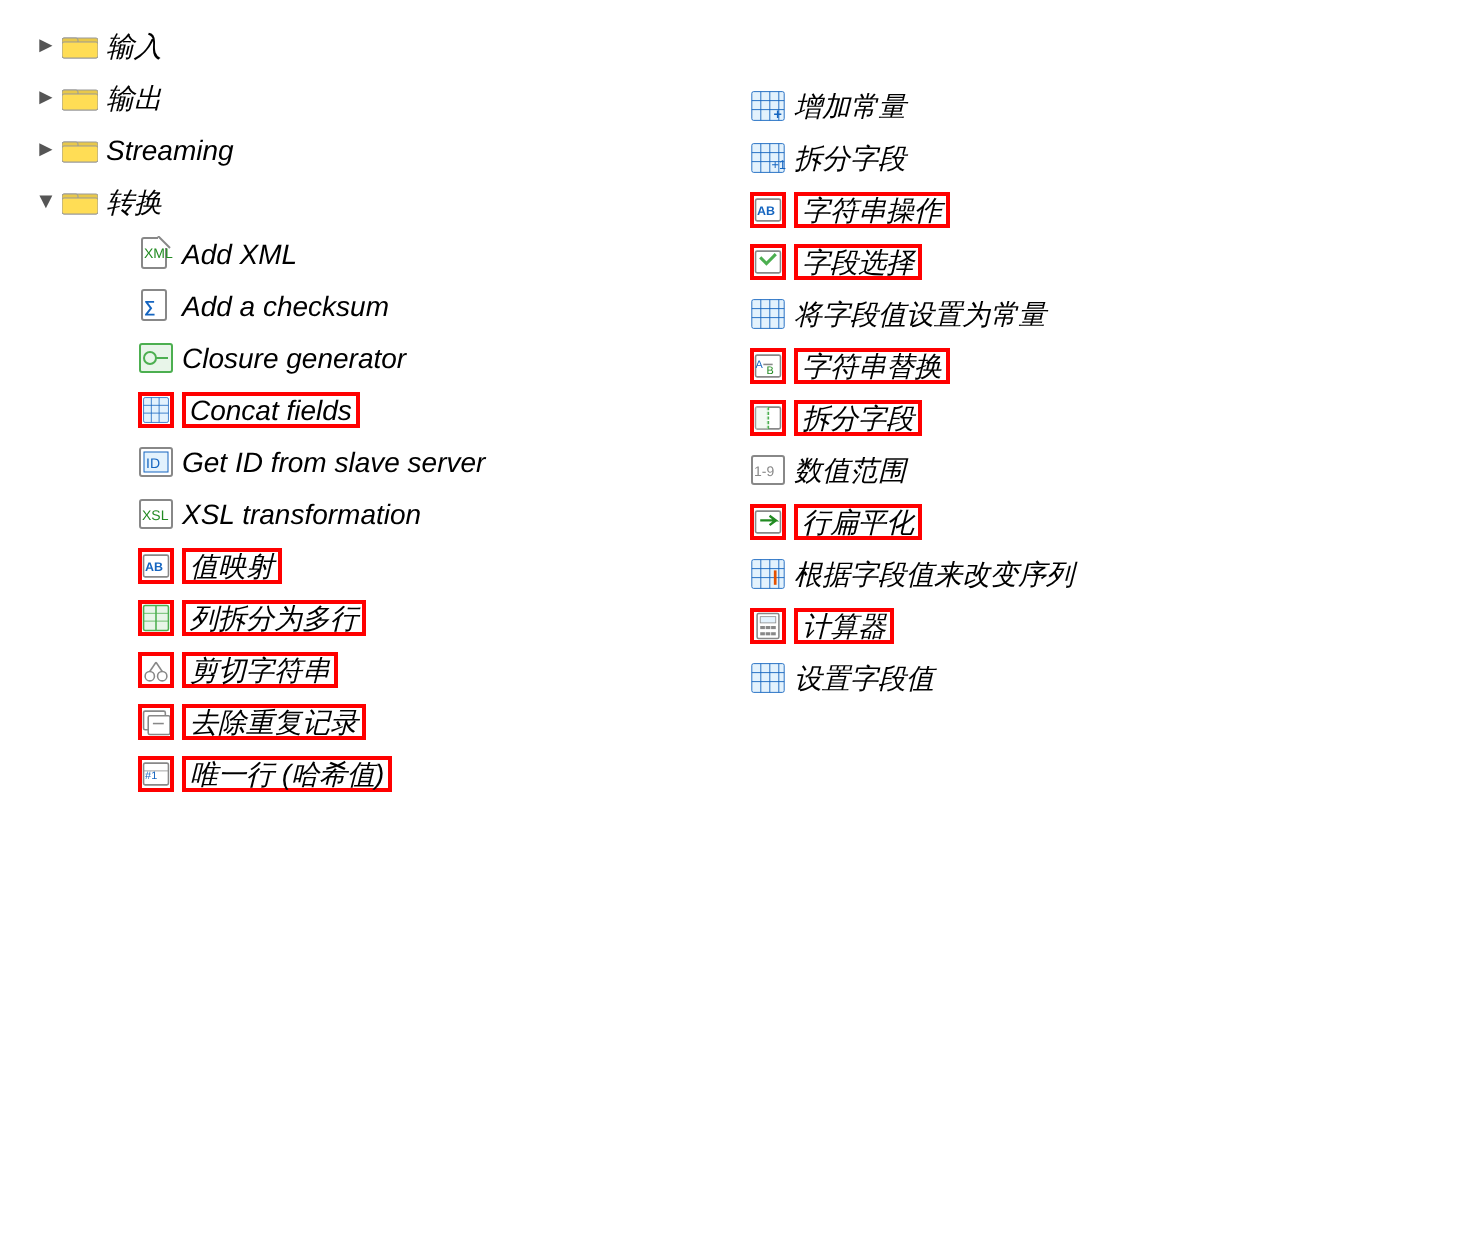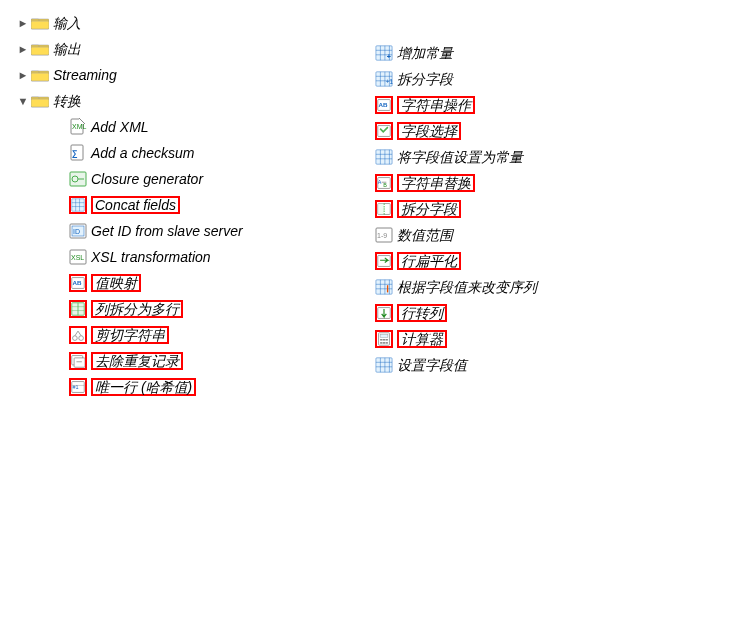--- a/index.html
+++ b/index.html
@@ -407,29 +407,20 @@
           <line x1="1" y1="11" x2="19" y2="11" stroke="#1565C0" stroke-width="0.5"></line>
           <line x1="6" y1="1" x2="6" y2="17" stroke="#1565C0" stroke-width="0.5"></line>
           <line x1="11" y1="1" x2="11" y2="17" stroke="#1565C0" stroke-width="0.5"></line>
           <line x1="16" y1="1" x2="16" y2="17" stroke="#1565C0" stroke-width="0.5"></line>
           <path d="M 14 7 L 14 15" stroke="#E65100" stroke-width="1.5"></path>
         </svg>
       </span>
       <span class="item-label">根据字段值来改变序列</span>
     </div>
 
-    <div class="right-item">
-      <span class="item-icon" style="border:2px solid red;">
-        <svg width="18" height="18" viewBox="0 0 18 18">
-          <rect x="1" y="2" width="16" height="14" rx="1" fill="white" stroke="#888" stroke-width="1"></rect>
-          <path d="M 9 4 L 9 14 L 6 10 M 9 14 L 12 10" stroke="#228B22" stroke-width="1.5" fill="none"></path>
-        </svg>
-      </span>
-      <span class="item-label highlighted">行转列</span>
-    </div>
 
     <div class="right-item">
       <span class="item-icon" style="border:2px solid red;">
         <svg width="18" height="18" viewBox="0 0 18 18">
           <rect x="2" y="1" width="14" height="16" rx="1" fill="white" stroke="#888" stroke-width="1"></rect>
           <rect x="4" y="3" width="10" height="4" rx="0" fill="#E3F2FD" stroke="#888" stroke-width="0.5"></rect>
           <rect x="4" y="9" width="3" height="2" fill="#888"></rect>
           <rect x="7.5" y="9" width="3" height="2" fill="#888"></rect>
           <rect x="11" y="9" width="3" height="2" fill="#888"></rect>
           <rect x="4" y="13" width="3" height="2" fill="#888"></rect>

